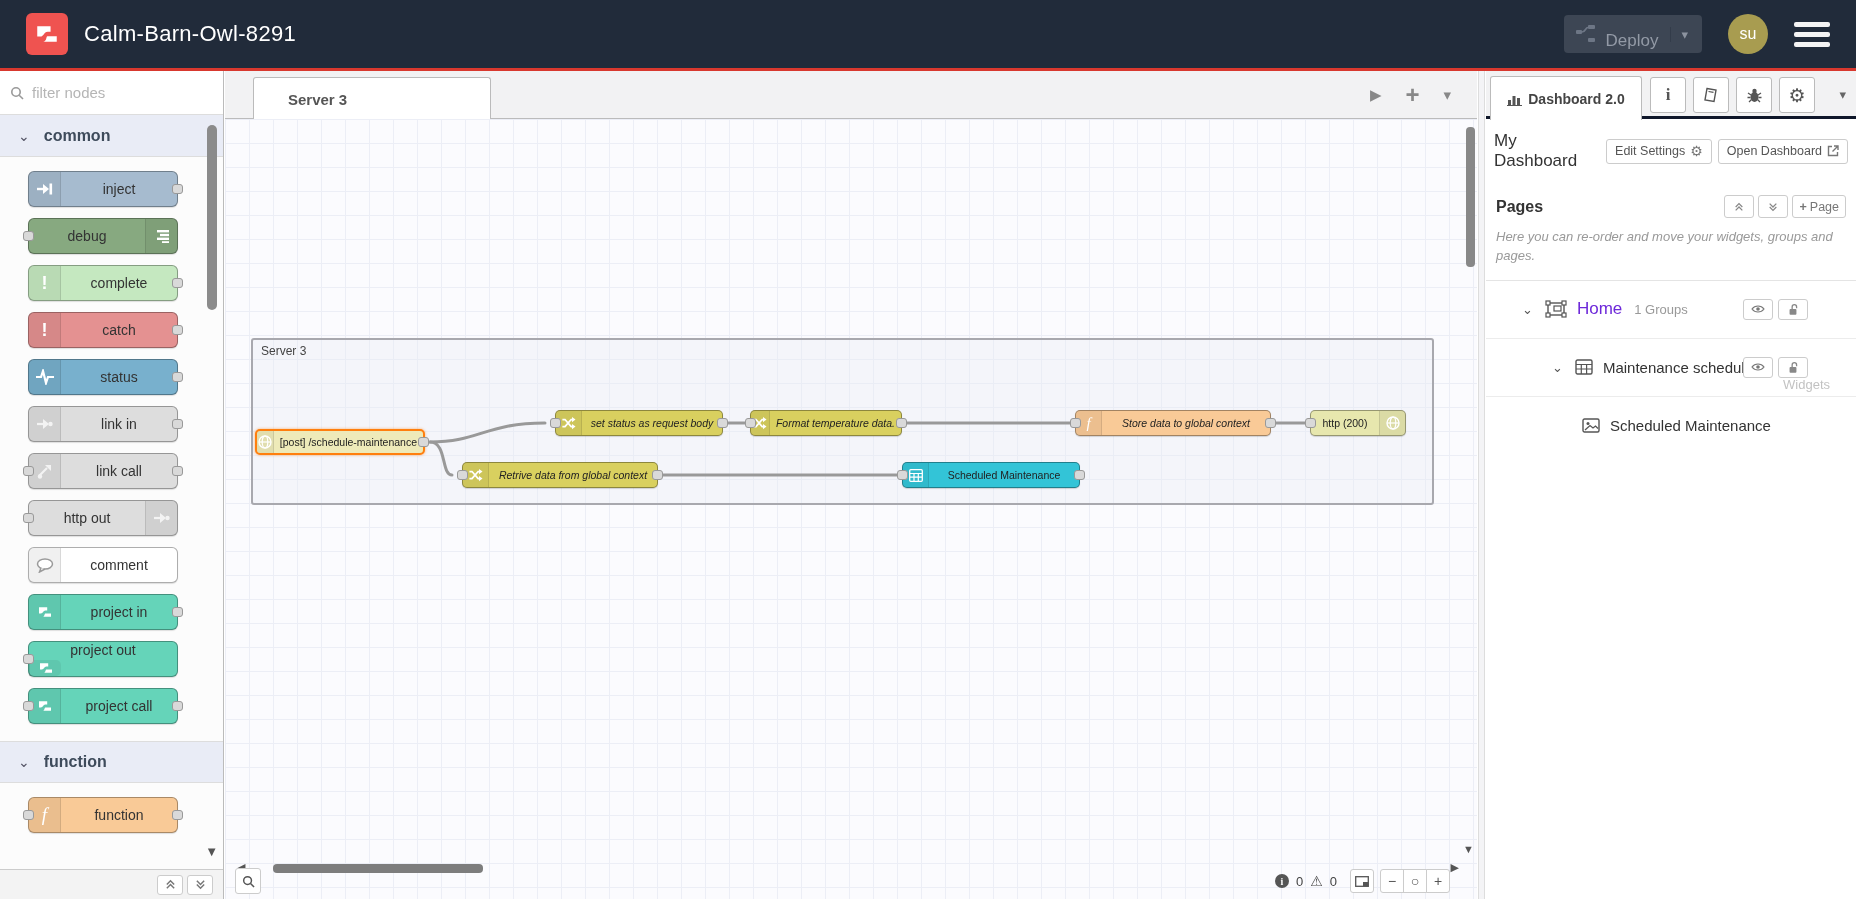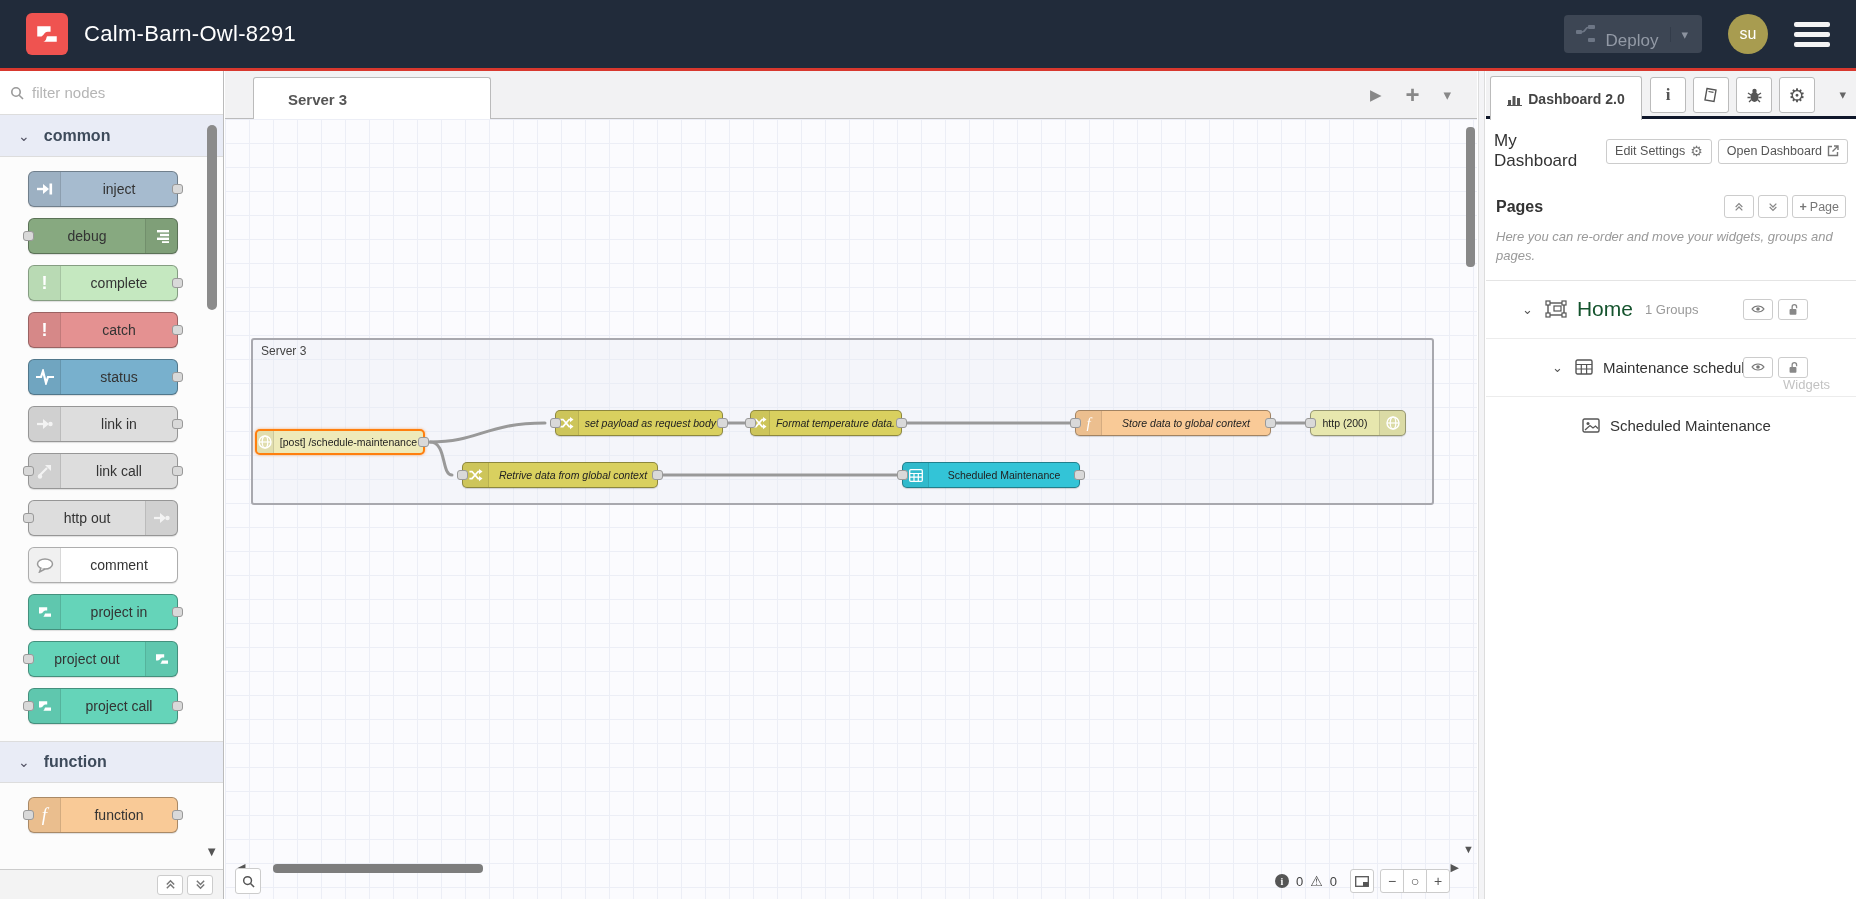--- a/index.html
+++ b/index.html
@@ -90,21 +90,21 @@
   .lt-tab { position:absolute; top:0; height:36px; display:flex; align-items:center; justify-content:center; font-size:15px; }
   #lt-layout { left:4px; width:104px; background:#fff; border:1px solid #bbb; border-bottom:1px solid #fff; font-weight:bold; color:#444; z-index:2; top:0; height:37px; }
   #lt-theming { left:108px; width:118px; background:#e8e9f4; border:1px solid #bbb; color:#555; }
   #pages-row { display:flex; align-items:center; padding:14px 10px 6px 10px; gap:4px; }
   #pages-title { font-size:16px; font-weight:bold; color:#333; flex:1; }
   .pg-btn { height:23px; min-width:30px; background:#fff; border:1px solid #ccc; border-radius:3px; color:#777; display:flex; align-items:center; justify-content:center; padding:0 6px; font-size:12.5px; gap:3px; }
   #pages-help { font-style:italic; color:#999; font-size:13px; padding:4px 12px 14px 10px; line-height:1.45; }
   #tree { border-top:1px solid #e4e4e4; }
   .tree-row { position:relative; height:58px; border-bottom:1px solid #ececec; display:flex; align-items:center; }
   .tree-chev { color:#555; font-size:13px; margin-right:12px; }
-  .tree-label-lg { font-size:21px; color:#14532d; }
+  .tree-label-lg { font-size:17px; color:#6d28d9; }
   .tree-label { font-size:15px; color:#333; }
   .tree-meta { font-size:13px; color:#999; margin-left:12px; }
   .row-btns { position:absolute; right:48px; top:18px; display:flex; gap:5px; }
   .row-btn { width:30px; height:21px; background:#fff; border:1px solid #ccc; border-radius:3px; display:flex; align-items:center; justify-content:center; }
   .ghost-label { position:absolute; right:26px; top:38px; font-size:13px; color:#999; opacity:.6; }
   .ticon { margin-right:10px; display:flex; align-items:center; }
 </style>
 </head>
 <body>
 
@@ -257,21 +257,21 @@
         <div class="icon-sec left">
           <svg width="16" height="16" viewBox="0 0 16 16">
               <path fill="#fff" d="M2 3.2h8.2v3.4H8.4c-2.4 0-2.2 3-4.6 3H2z"></path>
               <path fill="#fff" d="M8.2 9.4H14v3.4H5.6c2.2-.2 1.9-3.4 2.6-3.4z"></path>
             </svg>
         </div>
         <span class="plabel">project in</span>
         <div class="port out"></div>
       </div>
 
-      <div class="pnode" style="background-color: rgb(101, 212, 185);">
+      <div class="pnode" style="background-color: rgb(101, 212, 185); flex-direction: column;">
         <span class="plabel">project out</span>
         <div class="icon-sec right">
           <svg width="16" height="16" viewBox="0 0 16 16">
               <path fill="#fff" d="M2 3.2h8.2v3.4H8.4c-2.4 0-2.2 3-4.6 3H2z"></path>
               <path fill="#fff" d="M8.2 9.4H14v3.4H5.6c2.2-.2 1.9-3.4 2.6-3.4z"></path>
             </svg>
         </div>
         <div class="port in"></div>
       </div>
 
@@ -363,21 +363,21 @@
 
       <div class="fnode" style="left: 330px; top: 291px; width: 168px; background-color: rgb(217, 208, 95);">
         <div class="icon-sec left">
           <svg width="15" height="14" viewBox="0 0 16 16">
               <path d="M1 4h3l7 8h2" stroke="#fff" stroke-width="2" fill="none"></path>
               <path d="M1 12h3l7-8h2" stroke="#fff" stroke-width="2" fill="none"></path>
               <path d="M12 1l4 3-4 3z" fill="#fff"></path>
               <path d="M12 9l4 3-4 3z" fill="#fff"></path>
             </svg>
         </div>
-        <span class="flabel it">set payload as request body</span>
+        <span class="flabel it">set status as request body</span>
         <div class="port in"></div>
         <div class="port out"></div>
       </div>
 
       <div class="fnode" style="left: 525px; top: 291px; width: 152px; background-color: rgb(217, 208, 95);">
         <div class="icon-sec left">
           <svg width="15" height="14" viewBox="0 0 16 16">
               <path d="M1 4h3l7 8h2" stroke="#fff" stroke-width="2" fill="none"></path>
               <path d="M1 12h3l7-8h2" stroke="#fff" stroke-width="2" fill="none"></path>
               <path d="M12 1l4 3-4 3z" fill="#fff"></path>

